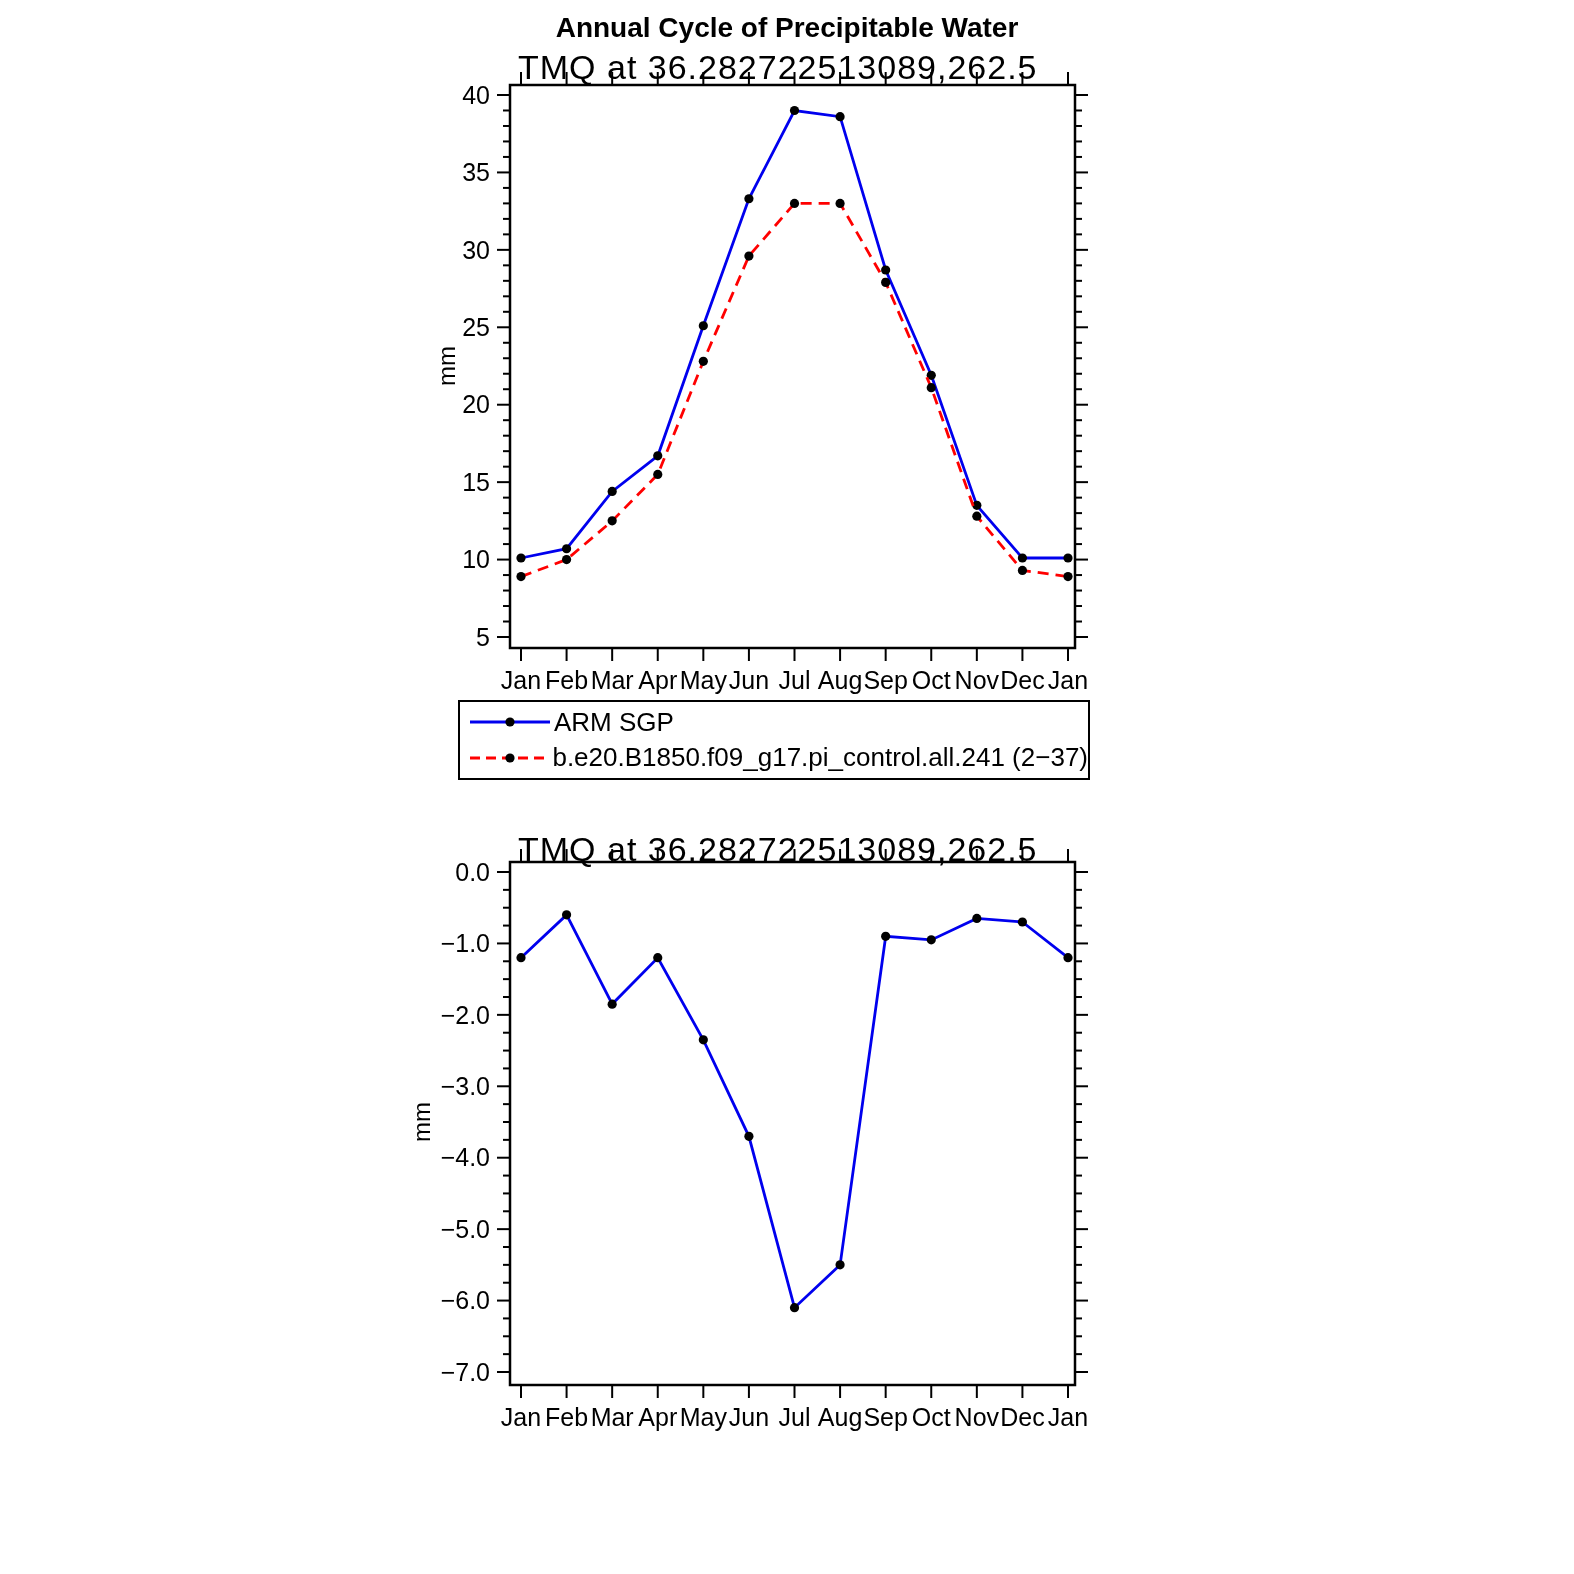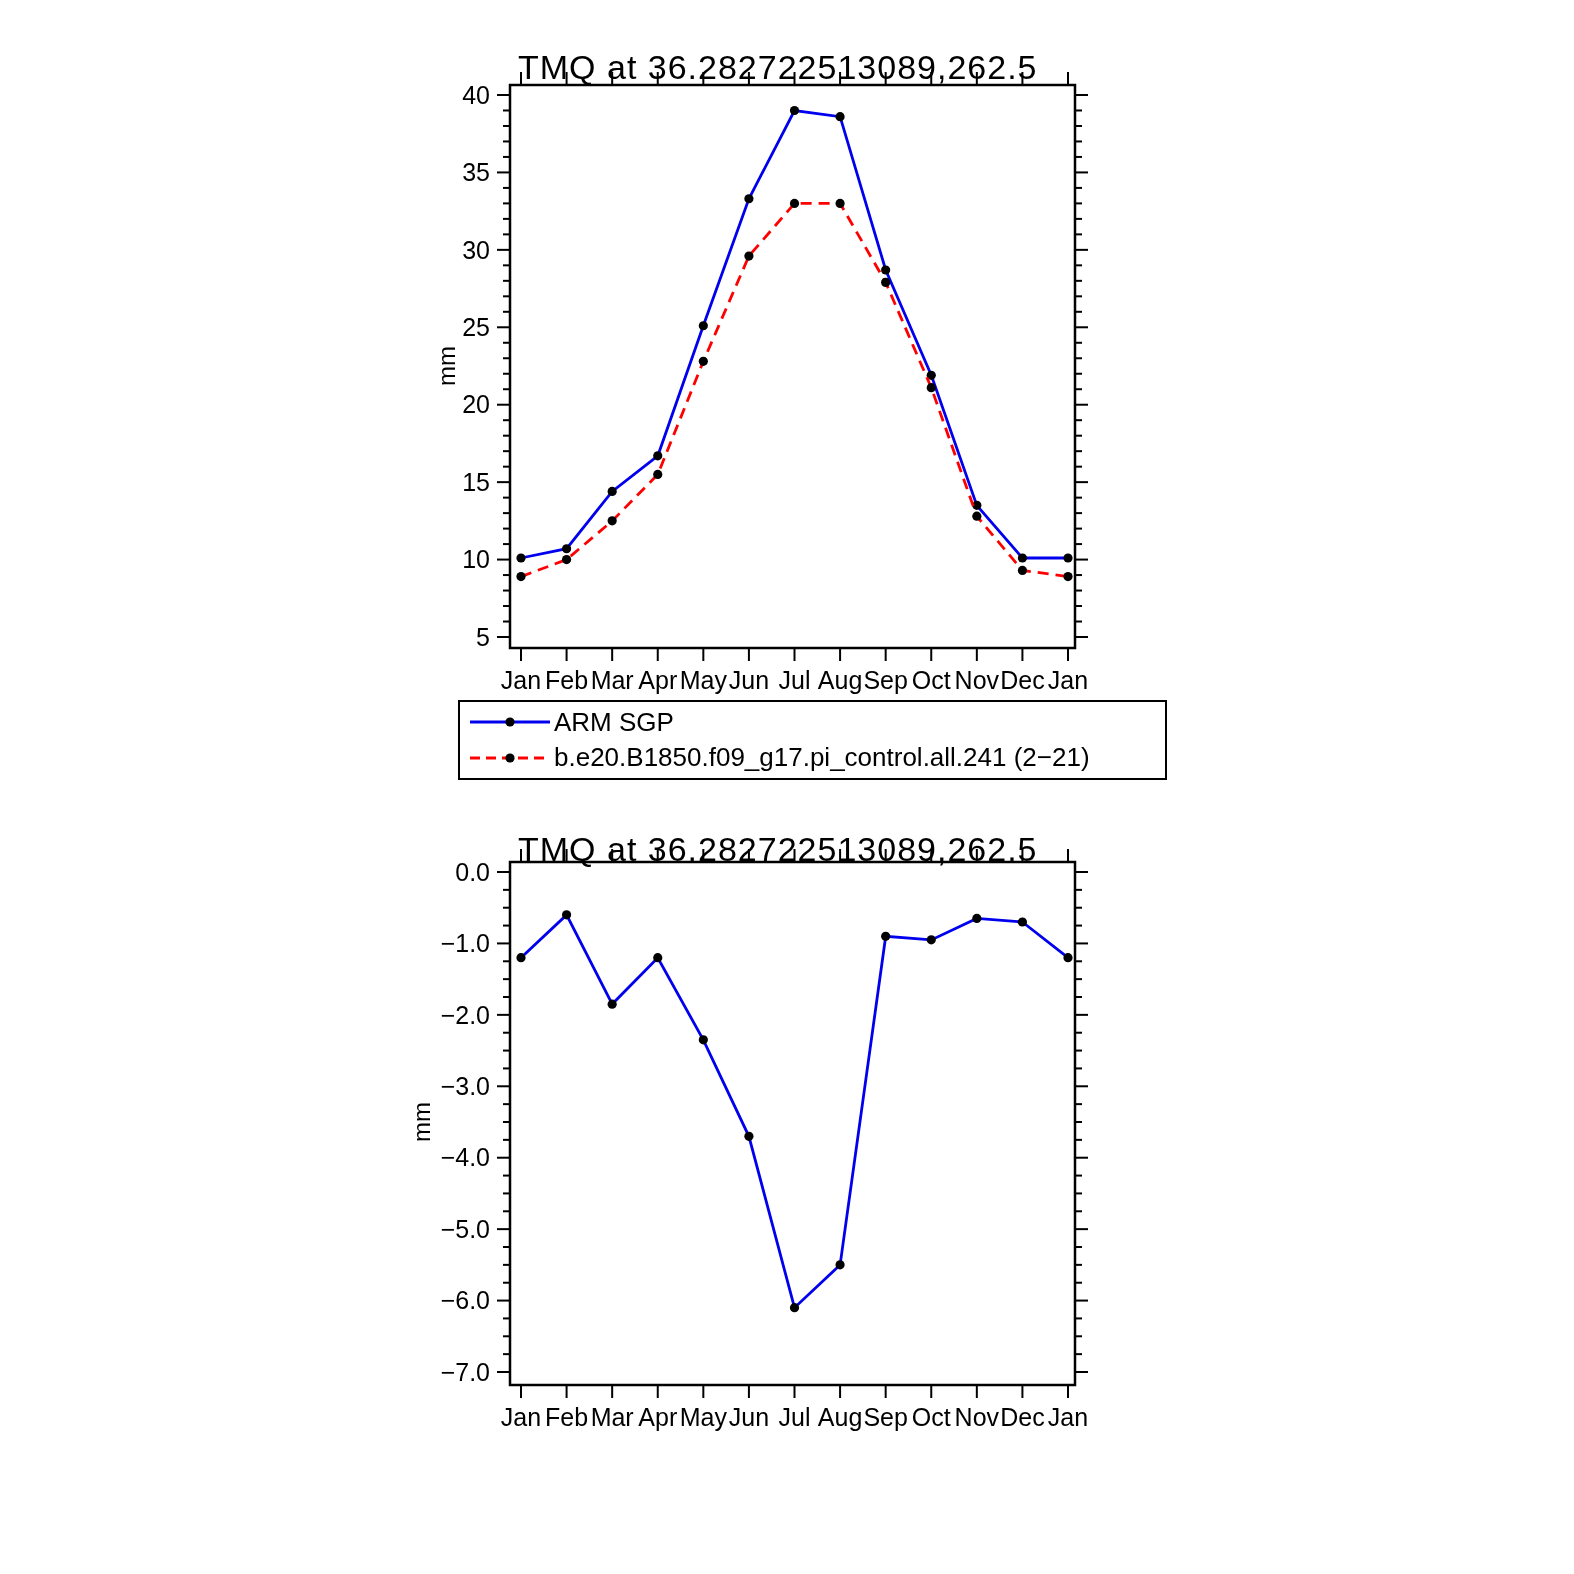--- a/index.html
+++ b/index.html
@@ -22,21 +22,21 @@
     font-family:Liberation Sans, sans-serif;
     white-space:nowrap;
   }
   .ylabel{
     position:absolute;
     font-size:24px;color:#000;
     transform:translate(-50%,-50%) rotate(-90deg);
     font-family:"Liberation Sans", sans-serif;
   }
   .legend{
-    position:absolute;left:458px;top:700px;width:709px;height:80px;
+    position:absolute;left:458px;top:700px;width:632px;height:80px;
     border:2px solid #000;box-sizing:border-box;background:#fff;
     display:flex;flex-direction:column;justify-content:space-evenly;
     padding:2px 0 2px 8px;
   }
   .legend-row{display:flex;align-items:center;height:34px;}
   .legend-label{
     font-size:26px;color:#000;white-space:nowrap;margin-left:2px;
     font-family:"Liberation Sans", sans-serif;
   }
 </style>
@@ -309,39 +309,40 @@
       <circle cx="748.9166666666667" cy="1136.2857142857142" r="4.6" fill="#000000"></circle>
       <circle cx="794.5" cy="1307.7142857142858" r="4.6" fill="#000000"></circle>
       <circle cx="840.0833333333334" cy="1264.857142857143" r="4.6" fill="#000000"></circle>
       <circle cx="885.6666666666667" cy="936.2857142857143" r="4.6" fill="#000000"></circle>
       <circle cx="931.25" cy="939.8571428571429" r="4.6" fill="#000000"></circle>
       <circle cx="976.8333333333334" cy="918.4285714285714" r="4.6" fill="#000000"></circle>
       <circle cx="1022.4166666666667" cy="922" r="4.6" fill="#000000"></circle>
       <circle cx="1068" cy="957.7142857142857" r="4.6" fill="#000000"></circle>
     </svg>
 
+  <div class="chart-title" style="top:12px;">Annual Cycle of Precipitable Water</div>
 
   <div class="chart-subtitle" style="left:518px;top:48px;">TMQ at 36.282722513089,262.5</div>
 
   <div class="ylabel" style="left:447px;top:366px;">mm</div>
 
   <div class="legend">
     <div class="legend-row">
       <svg class="legend-sample" width="84" height="22">
           <line x1="2" y1="11" x2="82" y2="11" stroke="#0000ee" stroke-width="3"></line>
           <circle cx="42" cy="11" r="4.6" fill="#000000"></circle>
         </svg>
       <span class="legend-label">ARM SGP</span>
     </div>
     <div class="legend-row">
       <svg class="legend-sample" width="84" height="22">
           <line x1="2" y1="11" x2="82" y2="11" stroke="#ff0000" stroke-width="3" stroke-dasharray="10 6"></line>
           <circle cx="42" cy="11" r="4.6" fill="#000000"></circle>
         </svg>
-      <span class="legend-label">b.e20.B1850.f09_g17.pi_control.all.241 (2−21)</span>
+      <span class="legend-label">b.e20.B1850.f09_g17.pi_control.all.241 (2−37)</span>
     </div>
   </div>
 
 
   <div class="chart-subtitle" style="left:518px;top:830px;">TMQ at 36.282722513089,262.5</div>
 
   <div class="ylabel" style="left:422px;top:1122px;">mm</div>
 
 </div>
 

